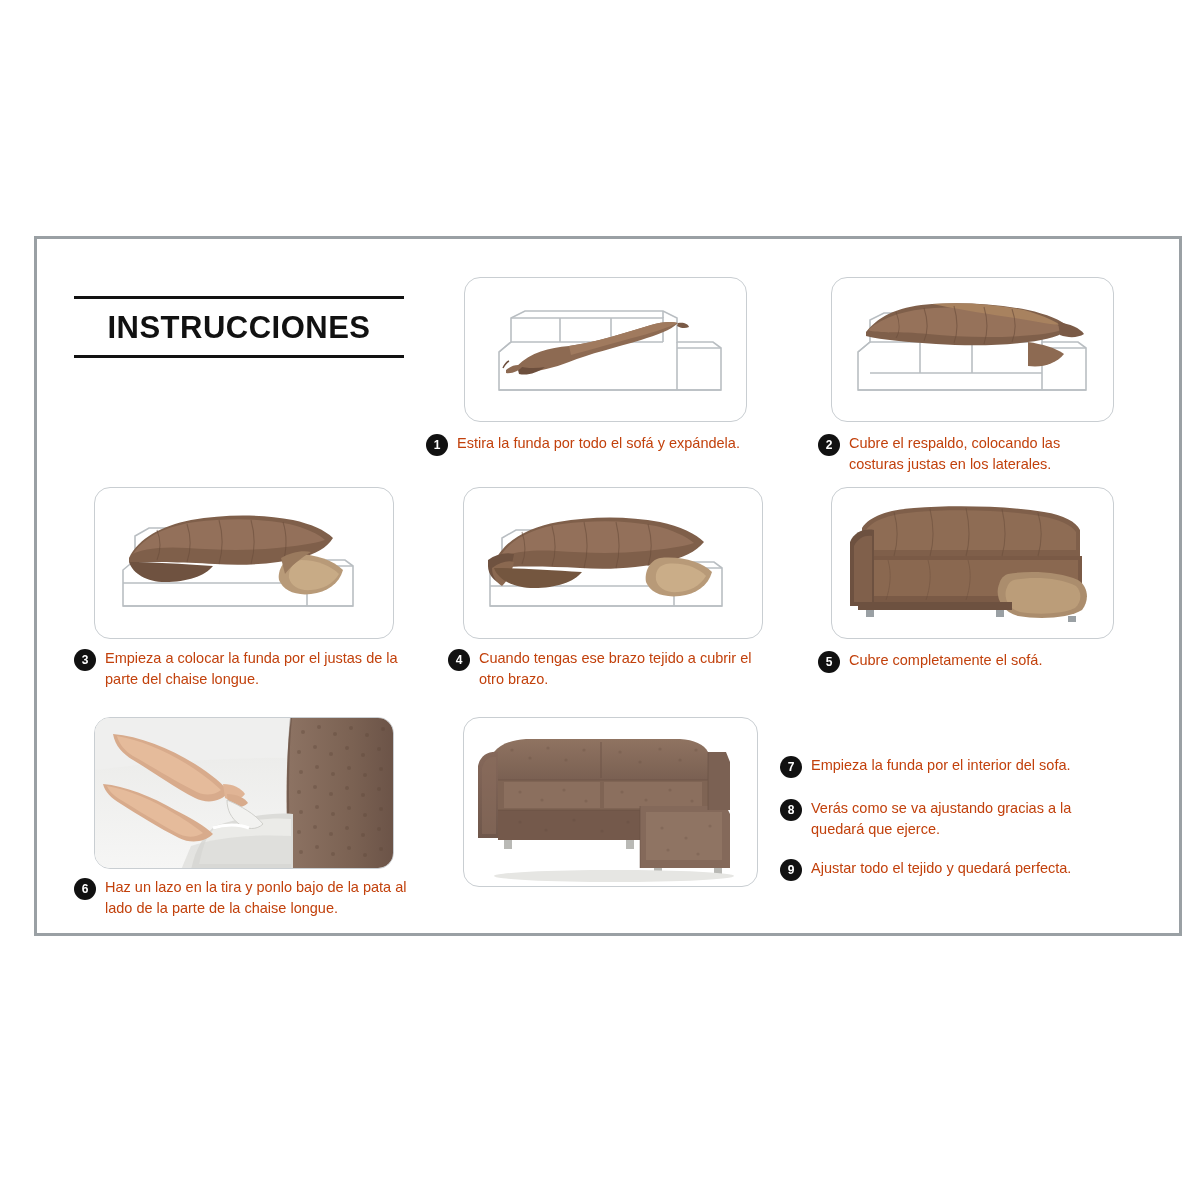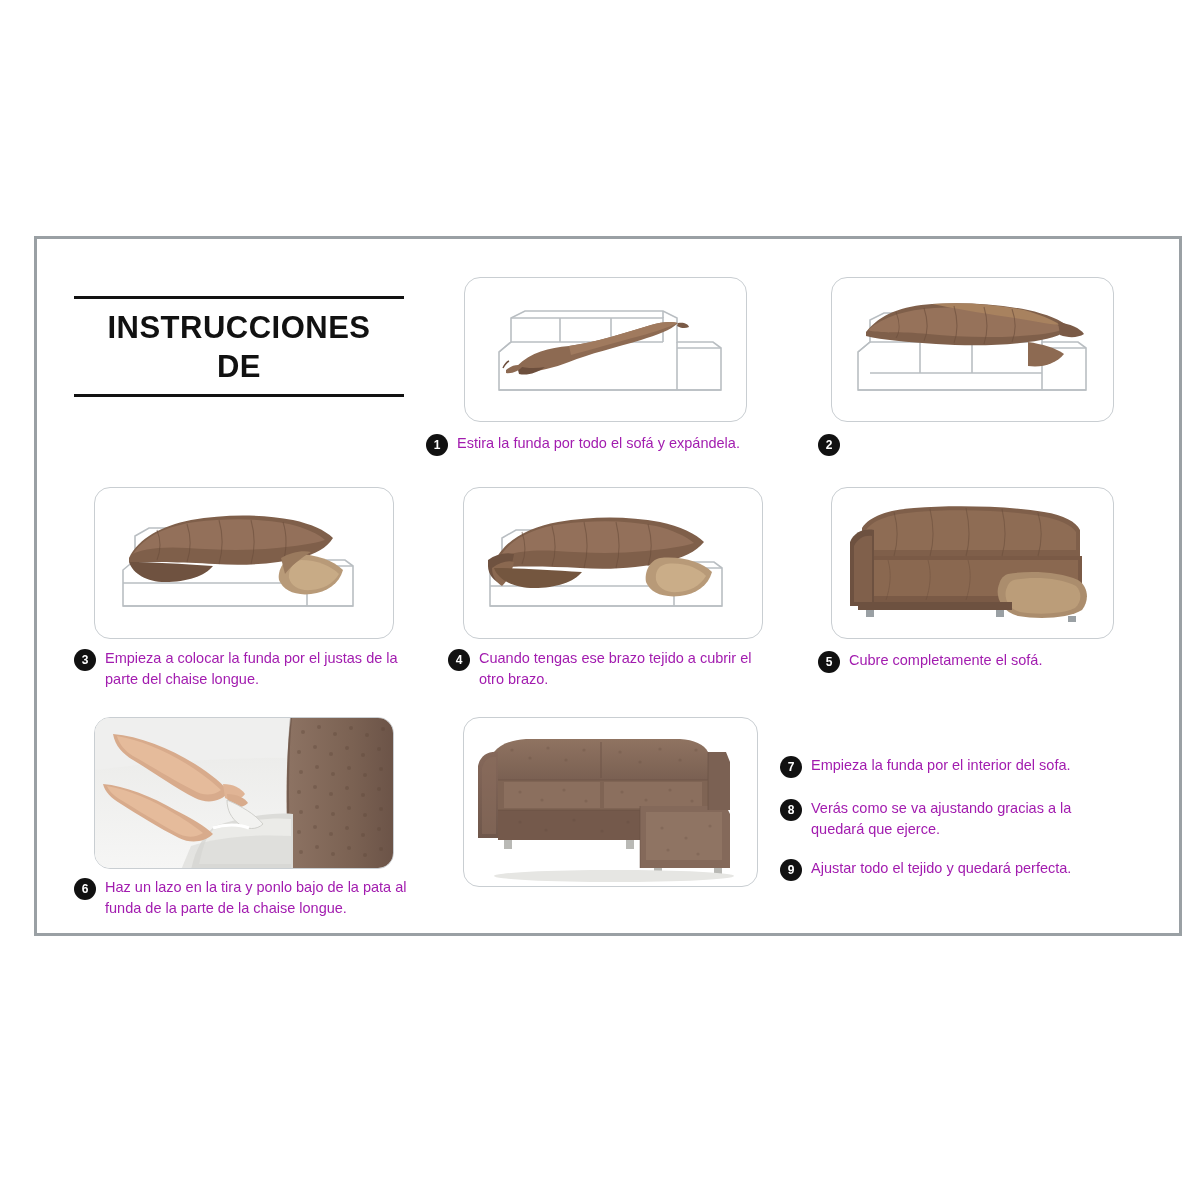--- a/index.html
+++ b/index.html
@@ -88,37 +88,36 @@
     font-weight: bold;
     display: flex;
     align-items: center;
     justify-content: center;
     margin-right: 9px;
     margin-top: 1px;
   }
   .caption {
     font-size: 14.5px;
     line-height: 21px;
-    color: #a21caf;
+    color: #c2410c;
   }
 
   svg { display: block; }
 </style>
 </head>
 <body>
 
 <div id="sheet">
 
   <div class="outer-frame"></div>
 
   <div class="title-block">
     <div class="title-rule"></div>
     <div class="title-text">
       <span class="l1">INSTRUCCIONES</span>
-      <span class="l2">DE</span>
     </div>
     <div class="title-rule"></div>
   </div>
 
   <div class="panel" style="left:456px; top:277px; width:283px; height:145px;">
     <svg width="283" height="145" viewBox="0 0 283 145">
 
       <g fill="none" stroke="#b9bec2" stroke-width="1.6">
         <path d="M34 112 L34 74 L46 64 L46 40 L60 33 L198 33 L212 40 L212 64 L248 64 L256 70 L256 112 Z"></path>
         <path d="M46 64 L198 64"></path>
@@ -175,20 +174,21 @@
 
         <path d="M226 44 C238 46 248 50 252 56 C246 60 236 60 228 57 Z" fill="#7a5a46"></path>
 
         <path d="M196 64 C210 66 224 70 232 76 C224 86 210 90 196 88 Z" fill="#8d6a52"></path>
       </g>
     </svg>
   </div>
 
   <div class="step" style="left:810px; top:433px; width:300px;">
     <div class="badge">2</div>
+    <div class="caption">Cubre el respaldo, colocando las costuras  justas en los laterales.</div>
   </div>
 
   <div class="panel" style="left:86px; top:487px; width:300px; height:152px;">
     <svg width="300" height="152" viewBox="0 0 300 152">
       <g fill="none" stroke="#b9bec2" stroke-width="1.6">
         <path d="M28 118 L28 82 L40 72 L40 48 L54 40 L198 40 L212 48 L212 72 L250 72 L258 78 L258 118 Z"></path>
         <path d="M28 118 L258 118"></path>
         <path d="M40 72 L198 72"></path>
         <path d="M212 72 L212 118"></path>
         <path d="M212 78 L258 78"></path>
@@ -379,21 +379,21 @@
 
       <path d="M132 82 C146 88 160 96 168 106 C162 112 152 112 144 106 C136 100 132 92 132 82 Z" fill="#f2f2f0" stroke="#cfcfcb" stroke-width="1"></path>
       <path d="M118 110 C130 106 144 106 154 110" stroke="#ffffff" stroke-width="3" fill="none"></path>
 
       <path d="M96 128 C120 120 156 116 196 118 L196 152 L86 152 Z" fill="#d5d5d1" opacity="0.55"></path>
     </svg>
   </div>
 
   <div class="step" style="left:66px; top:877px; width:340px;">
     <div class="badge">6</div>
-    <div class="caption">Haz un lazo en la tira y ponlo bajo de la pata al funda de la parte de la chaise longue.</div>
+    <div class="caption">Haz un lazo en la tira y ponlo bajo de la pata al lado de la parte de la chaise longue.</div>
   </div>
 
   <div class="panel" style="left:455px; top:717px; width:295px; height:170px;">
     <svg width="295" height="170" viewBox="0 0 295 170">
       <defs>
         <linearGradient id="fabA" x1="0" y1="0" x2="0" y2="1">
           <stop offset="0%" stop-color="#8f7361"></stop>
           <stop offset="100%" stop-color="#7a6052"></stop>
         </linearGradient>
         <linearGradient id="fabB" x1="0" y1="0" x2="0" y2="1">

